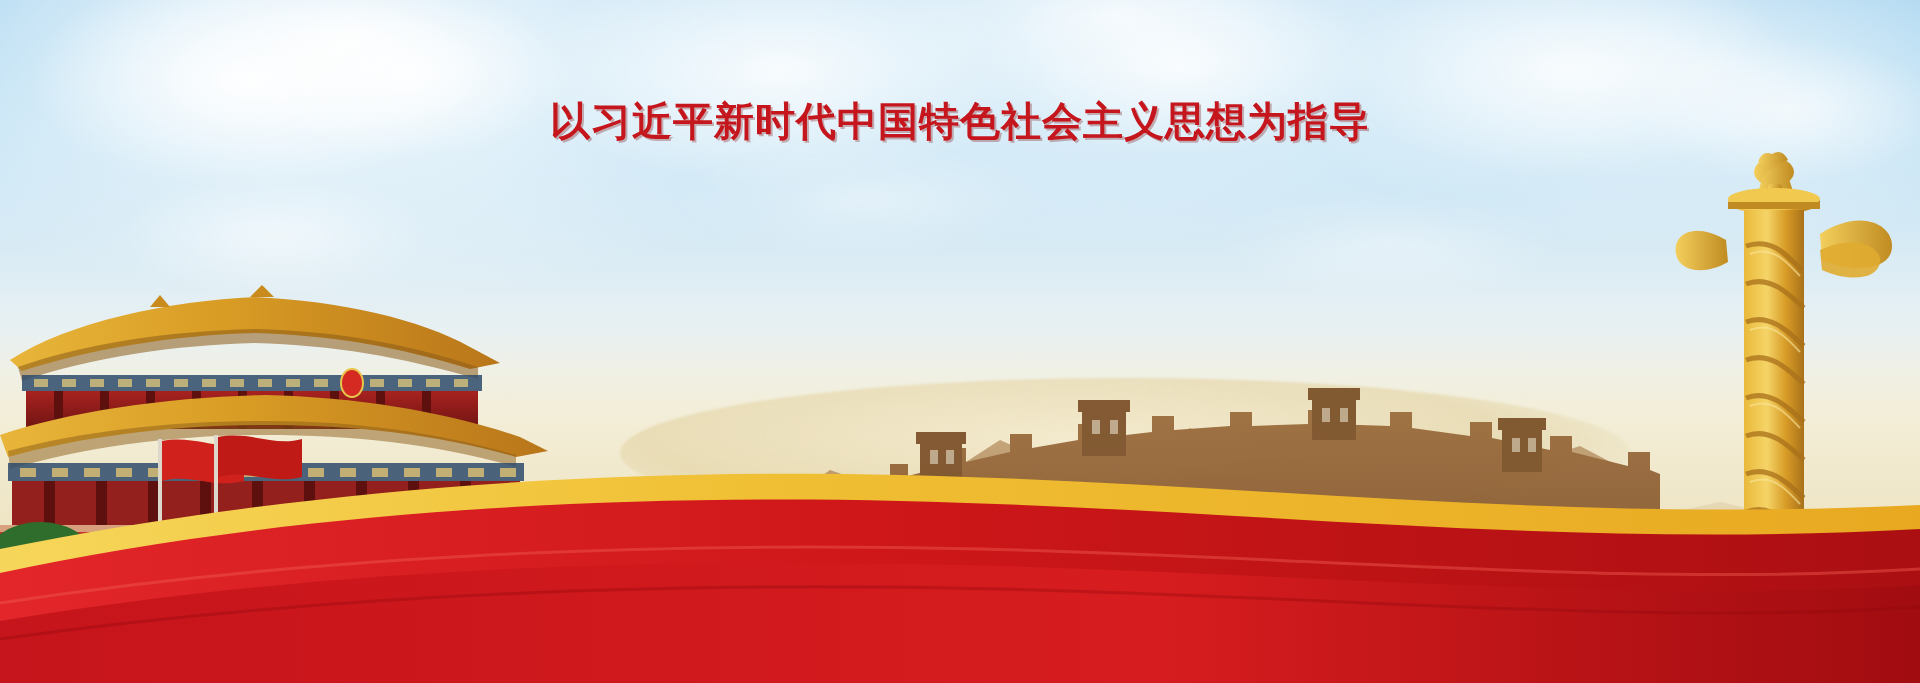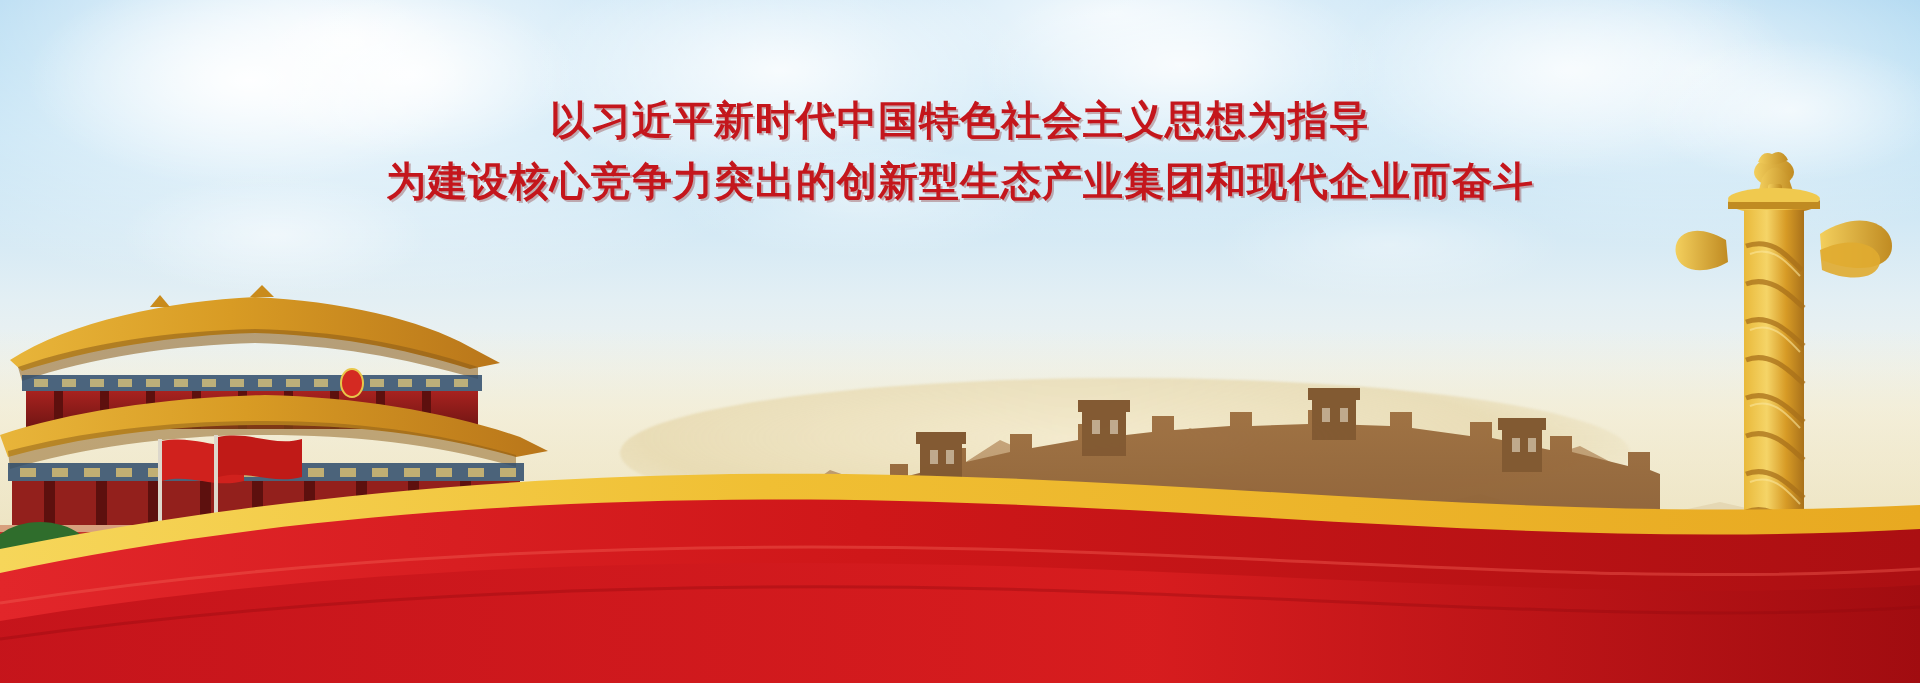--- a/index.html
+++ b/index.html
@@ -82,21 +82,21 @@
   .title{
     position:absolute;
     left:0;right:0;top:96px;
     text-align:center;
     z-index:30;
     pointer-events:none;
   }
   .title .ln{
     display:block;
     color:#c4161c;
-    font-family:Liberation Serif, serif;
+    font-family:Liberation Sans, sans-serif;
     font-weight:bold;
     letter-spacing:1px;
     text-shadow:
       2px 2px 0 rgba(120,10,10,.30),
       0 0 2px rgba(255,255,255,.35);
   }
   .title .ln1{font-size:40px;line-height:50px;}
   .title .ln2{font-size:40px;line-height:52px;margin-top:10px;}
 </style>
 </head>
@@ -409,16 +409,15 @@
     <path d="M0,120 C250,66 560,40 900,48 C1250,56 1560,96 1920,76 L1920,230 L0,230 Z" fill="url(#rb2)"></path>
 
     <path d="M0,168 C300,118 620,104 960,112 C1300,120 1620,150 1920,132 L1920,230 L0,230 Z" fill="url(#rb3)" opacity=".92"></path>
 
     <path d="M0,150 C300,104 640,88 980,96 C1320,104 1630,134 1920,116" fill="none" stroke="#ef5a50" stroke-width="3" opacity=".45"></path>
     <path d="M0,186 C320,142 660,128 1000,136 C1340,144 1640,172 1920,154" fill="none" stroke="#8f0a0d" stroke-width="3" opacity=".35"></path>
   </svg>
 
   <div class="title">
     <span class="ln ln1">以习近平新时代中国特色社会主义思想为指导</span>
-    <span class="ln ln2">为建设核心竞争力突出的创新型生态产业集团和现代企业而奋斗</span>
   </div>
 
 </div>
 
 </body></html>

